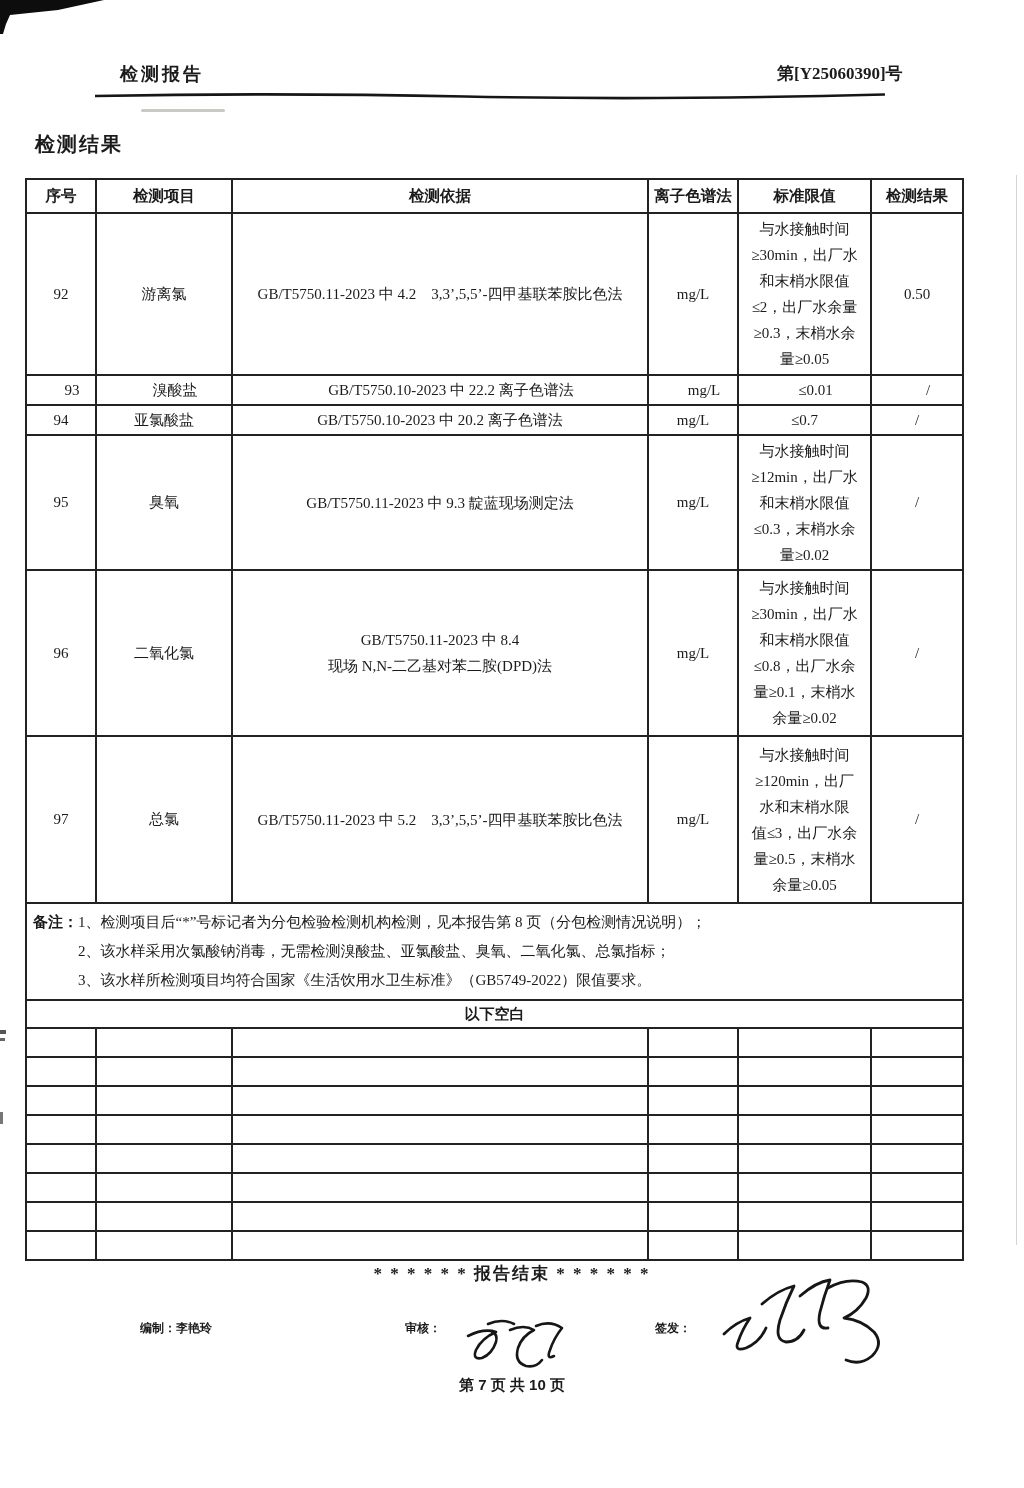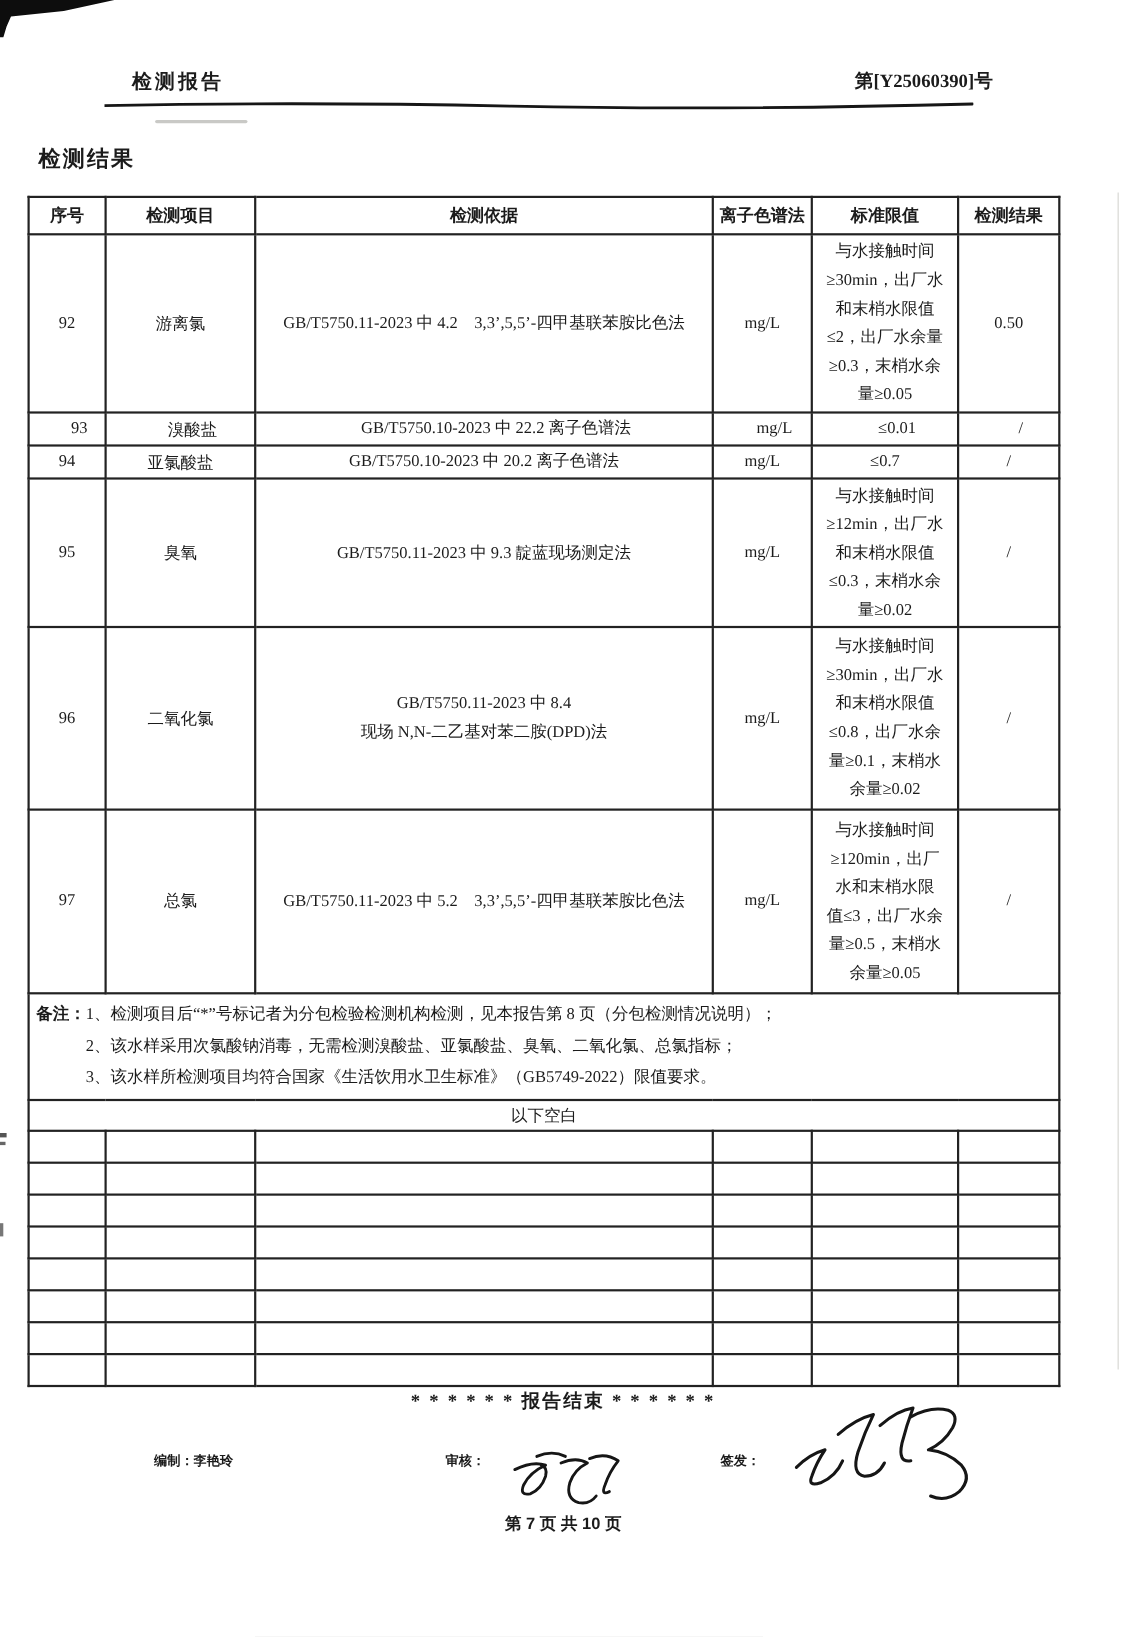--- a/index.html
+++ b/index.html
@@ -43,21 +43,21 @@
   .method-cell{line-height:26px;}
   .row-92 td{height:158px;}
   .row-93 td{height:25px;padding-left:25px;}
   .row-94 td{height:25px;}
   .row-95 td{height:131px;}
   .row-96 td{height:162px;}
   .row-97 td{height:163px;}
   .notes-row td{height:86px;text-align:left;vertical-align:middle;padding:4px 6px;}
   .notes-flex{display:flex;align-items:flex-start;line-height:29px;font-size:15px;}
   .notes-label{font-weight:bold;white-space:nowrap;}
-  .blank-row td{height:24px;font-weight:normal;}
+  .blank-row td{height:24px;font-weight:bold;}
   .empty-row td{height:25px;}
   
   .end-line{position:absolute;left:0;top:1262px;width:100%;text-align:center;font-size:17px;font-weight:bold;letter-spacing:2px;}
   .sig-row{position:absolute;left:0;top:1316px;width:100%;height:60px;font-size:12px;font-weight:bold;}
   .sig-prepared{position:absolute;left:140px;top:4px;}
   .sig-review-label{position:absolute;left:405px;top:4px;}
   .sig-issue-label{position:absolute;left:655px;top:4px;}
   .sig-svg-review{position:absolute;left:462px;top:-14px;}
   .sig-svg-issue{position:absolute;left:716px;top:-48px;}
   .page-info{position:absolute;left:0;top:1376px;width:100%;text-align:center;font-size:15px;font-weight:bold;font-family:"Liberation Sans","DejaVu Sans",sans-serif;}

